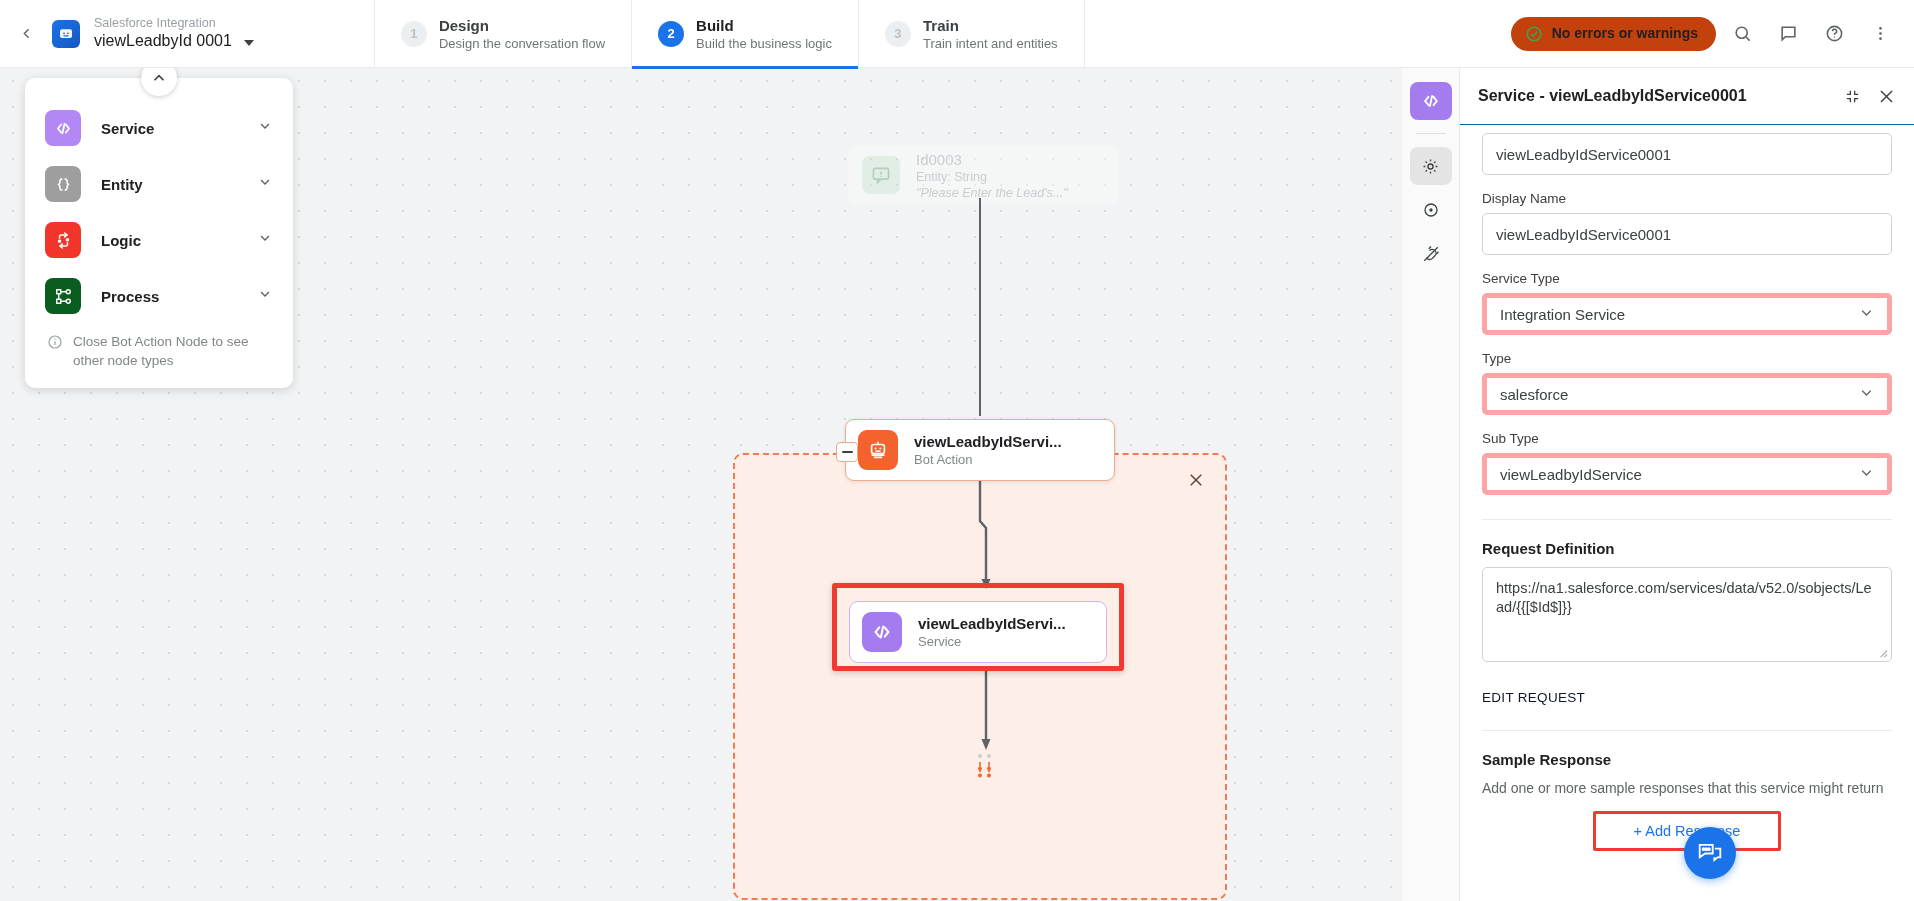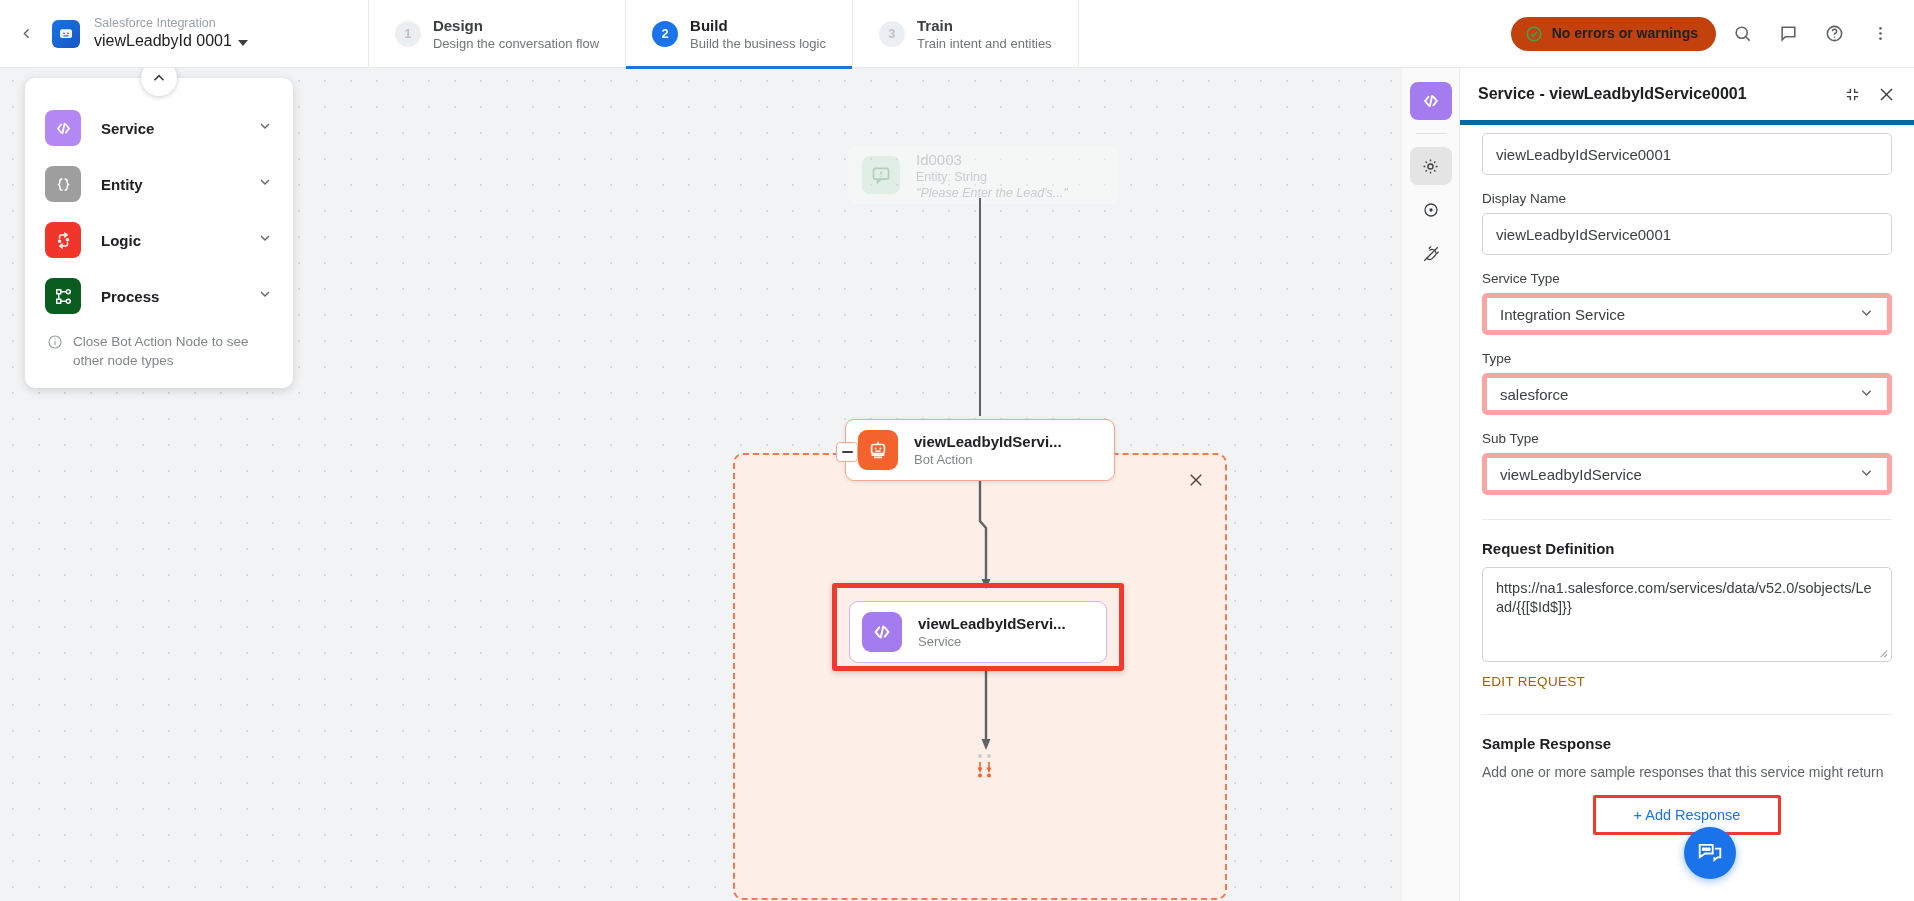--- a/index.html
+++ b/index.html
@@ -23,21 +23,21 @@
     justify-content: center; color: #5f6368; cursor: pointer; margin-left: 6px;
   }
   .app-logo {
     width: 28px; height: 28px; border-radius: 6px;
     background: linear-gradient(135deg,#1a73e8,#1558c0);
     display: flex; align-items: center; justify-content: center;
     margin-left: 6px; flex: 0 0 auto;
   }
   .title-block { margin-left: 14px; display: flex; flex-direction: column; justify-content: center; }
   .title-sub { font-size: 12.5px; color: #9aa0a6; line-height: 15px; }
-  .title-main { font-size: 16px; color: #202124; line-height: 20px; display: flex; align-items: center; gap: 6px; }
+  .title-main { font-size: 16px; color: #202124; line-height: 20px; display: flex; align-items: center; gap: 12px; }
   .caret-down {
     width: 0; height: 0; border-left: 5px solid transparent;
     border-right: 5px solid transparent; border-top: 6px solid #3c4043; margin-top: 3px;
   }
 
   .steps { display: flex; align-items: stretch; height: 68px; margin-left: 120px; }
   .step {
     display: flex; align-items: center; gap: 12px; padding: 0 26px;
     border-left: 1px solid #e8eaed; height: 68px; cursor: pointer; position: relative;
   }
@@ -192,21 +192,21 @@
   .rail-btn.selected { background: #e4e4e4; }
   .rail-sep { width: 30px; height: 1px; background: #e0e0e0; margin: 7px 0; }
 
   
   .panel {
     position: absolute; top: 68px; left: 1460px; width: 454px; height: 833px;
     background: #fff; display: flex; flex-direction: column;
   }
   .panel-head {
     height: 57px; display: flex; align-items: center; padding: 0 18px;
-    border-bottom: 5px solid #0369a1; flex: 0 0 auto;
+    border-bottom: 1px solid #0369a1; flex: 0 0 auto;
   }
   .panel-title { font-size: 16px; font-weight: bold; color: #202124; }
   .panel-head-actions { margin-left: auto; display: flex; align-items: center; gap: 16px; }
   .phbtn { color: #3c4043; cursor: pointer; display: flex; align-items: center; }
   .panel-body { flex: 1 1 auto; overflow: hidden; padding: 8px 22px 0 22px; }
 
   .field-label { font-size: 13.5px; color: #3c4043; margin: 16px 0 7px 0; }
   .field-input {
     width: 100%; height: 42px; border: 1px solid #cfd3d7; border-radius: 5px;
     padding: 0 13px; font-size: 15px; color: #3c4043; background: #fff;
@@ -222,21 +222,21 @@
   .section-title { font-size: 15px; font-weight: bold; color: #202124; margin: 20px 0 10px 0; }
   .textarea {
     width: 100%; height: 95px; border: 1px solid #cfd3d7; border-radius: 5px;
     padding: 11px 13px; font-size: 14.5px; color: #3c4043; line-height: 19px;
     position: relative; word-break: break-all; overflow: hidden;
   }
   .resize-grip {
     position: absolute; right: 3px; bottom: 3px; width: 11px; height: 11px; color: #9aa0a6;
   }
   .link-action {
-    margin-top: 12px; font-size: 13.5px; color: #a16207; letter-spacing: .3px; cursor: pointer;
+    margin-top: 28px; font-size: 13.5px; color: #0f172a; letter-spacing: .3px; cursor: pointer;
     display: inline-block;
   }
   .helper-text { font-size: 14px; color: #5f6368; line-height: 21px; margin-top: 6px; }
   .add-response-wrap {
     display: flex; justify-content: center; margin-top: 12px;
   }
   .add-response {
     border: 3px solid #f03a30; padding: 9px 38px; font-size: 14.5px; color: #1a73e8;
     cursor: pointer; background: #fff; border-radius: 2px;
   }

